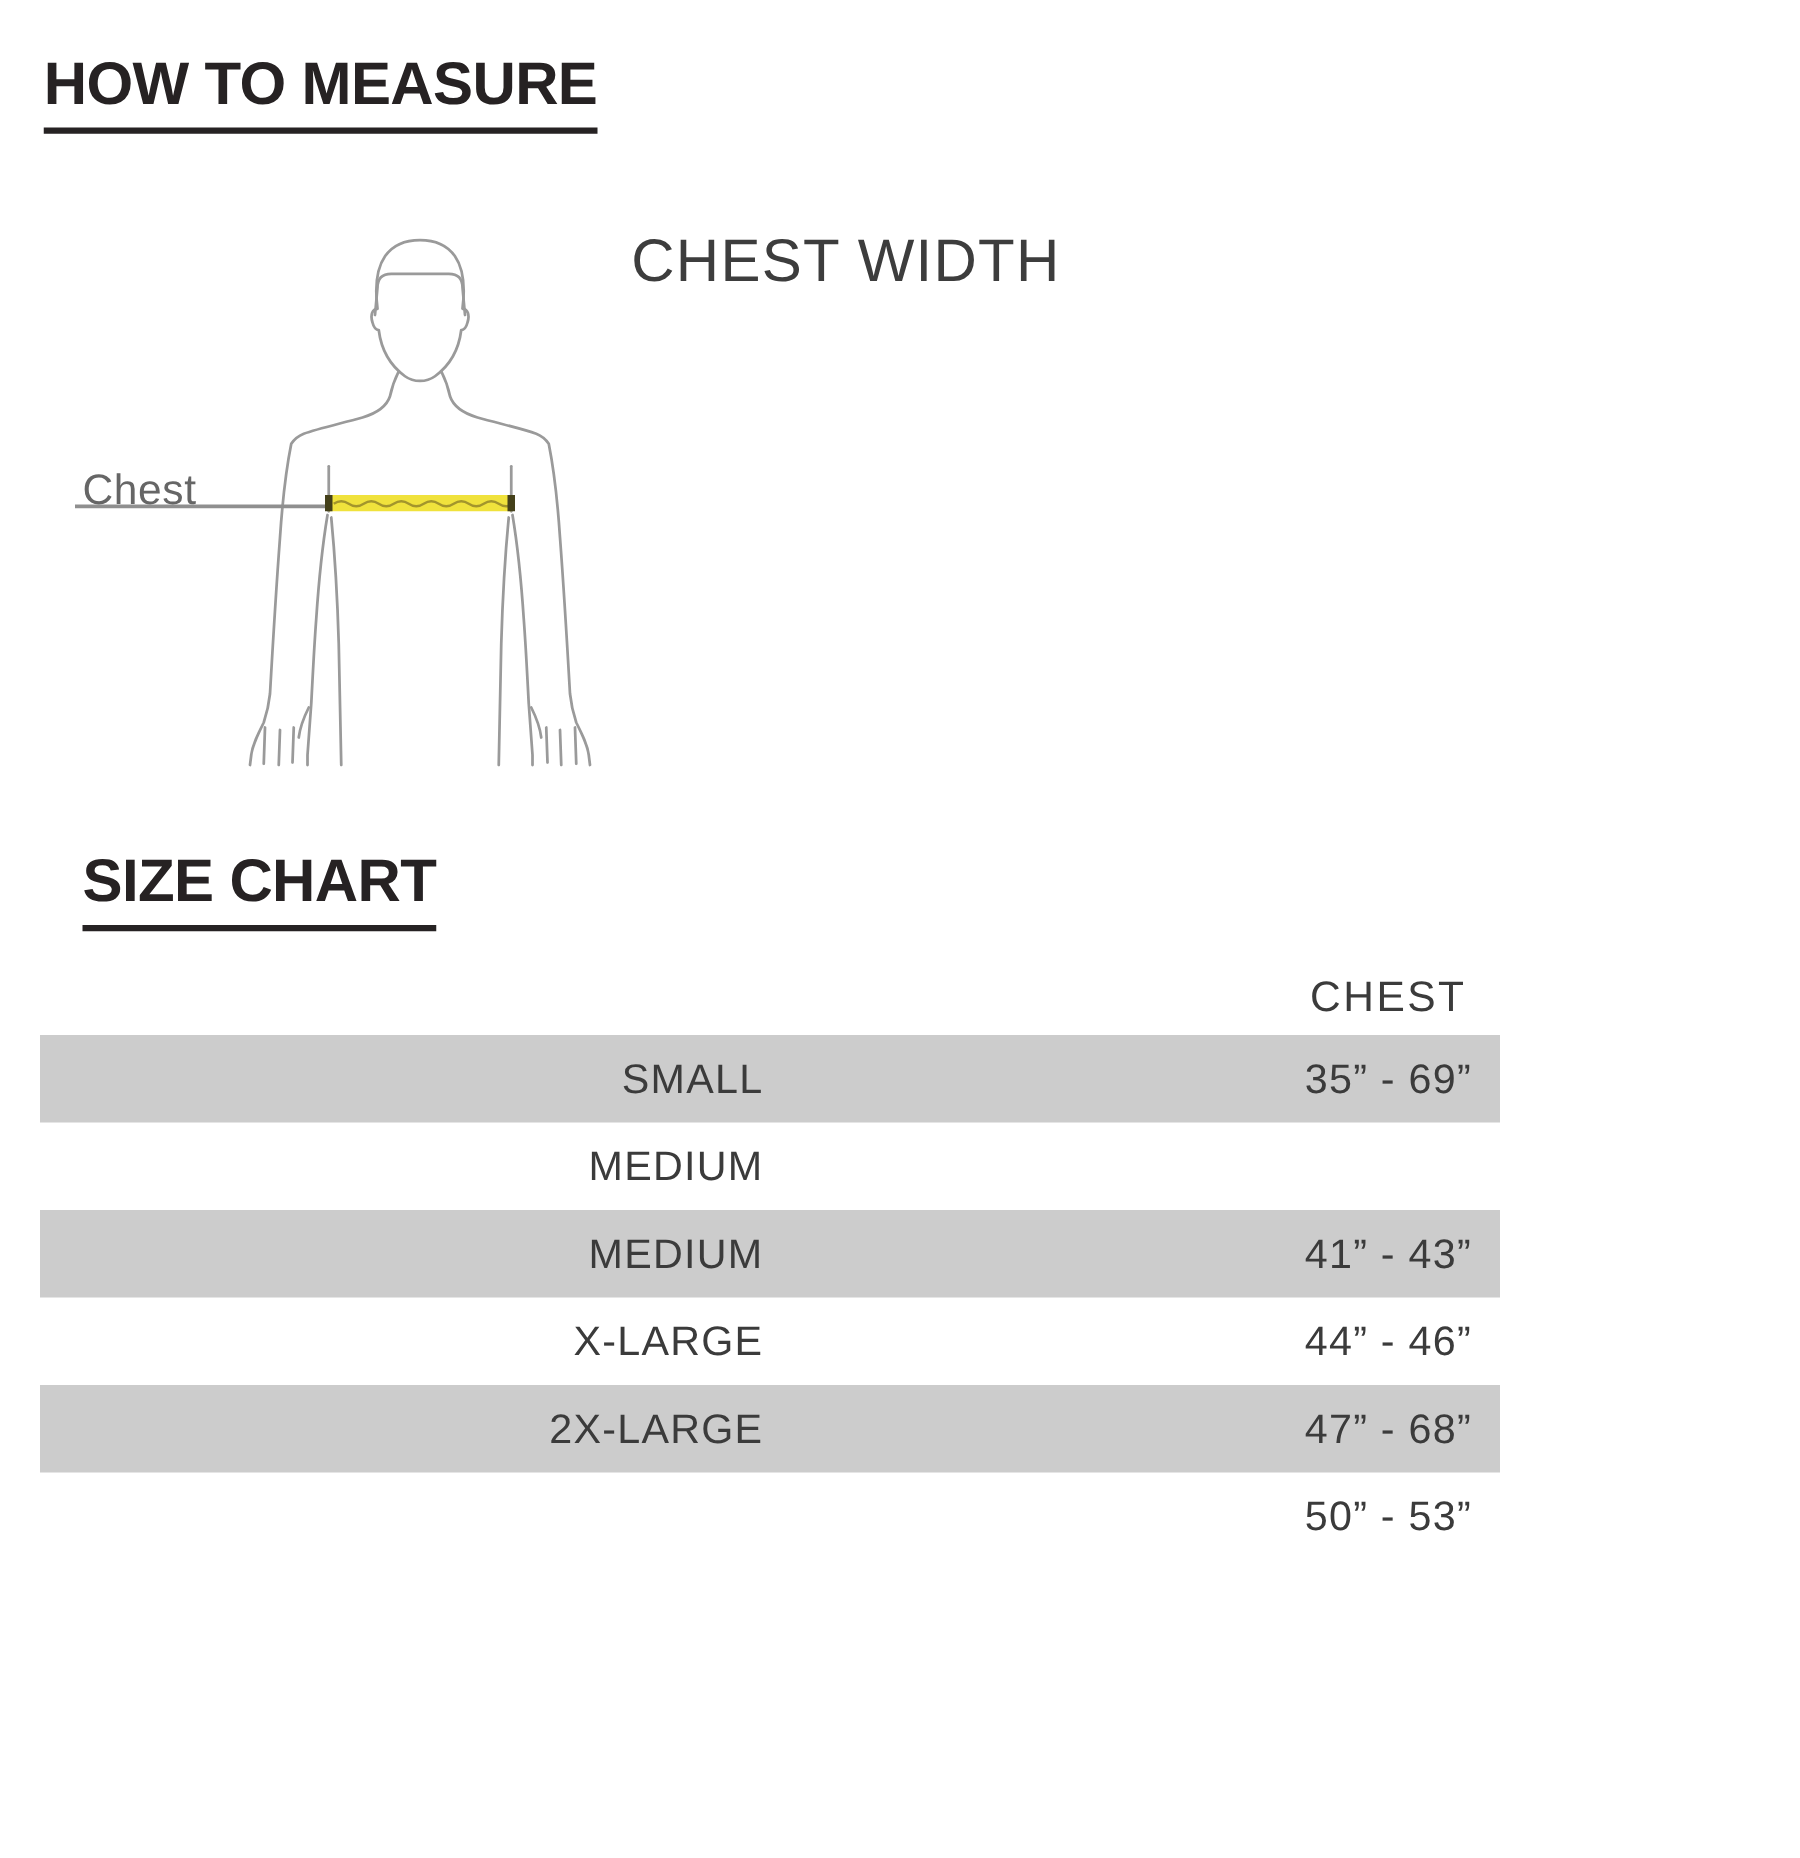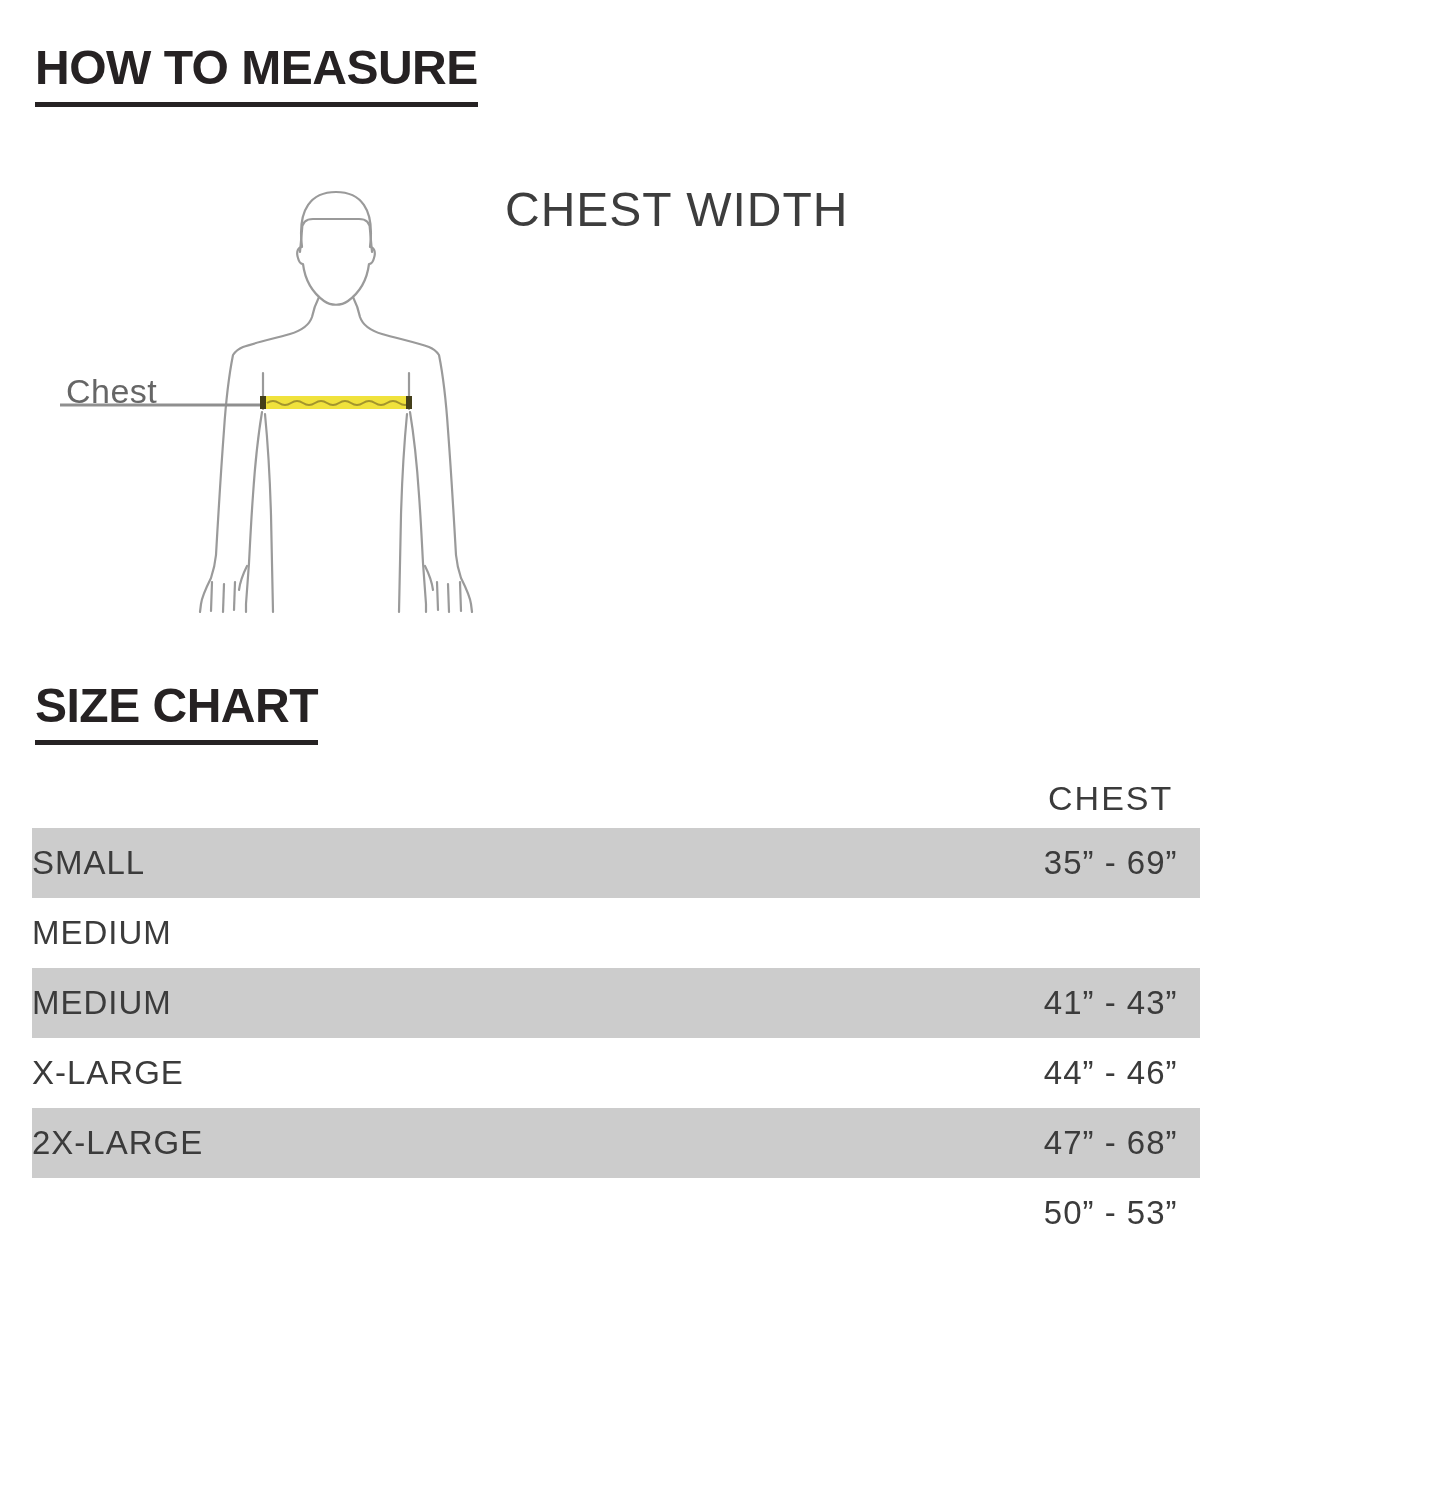--- a/index.html
+++ b/index.html
@@ -19,21 +19,21 @@
     font-weight:800;
     letter-spacing:-0.5px;
     color:#262223;
     line-height:1;
     display:inline-block;
     padding-bottom:10px;
     border-bottom:5px solid #262223;
     white-space:nowrap;
   }
   #h1-how{ top:44px; }
-  #h2-size{ top:682px; }
+  #h2-size{ top:682px;margin-left:31px; }
 
   .figure-wrap{
     position:absolute;
     left:30px; top:185px;
     width:500px; height:440px;
   }
 
   .chest-width-heading{
     position:absolute;
     left:505px; top:186px;
@@ -71,21 +71,21 @@
     font-size:33px;
     letter-spacing:1px;
     color:#3b3b3b;
   }
   .trow.head{
     height:60px;
     font-size:34px;
     letter-spacing:2px;
     background:#ffffff;
   }
-  .trow .c1{ grid-column:1; text-align:left; }
+  .trow .c1{ grid-column:1; text-align:right; }
   .trow .c3{ grid-column:3; text-align:center; }
   .trow.stripe{ background:#cccccc; }
 </style>
 </head>
 <body>
 
 <div class="page">
 
   <div class="section-heading" id="h1-how">HOW TO MEASURE</div>
 

